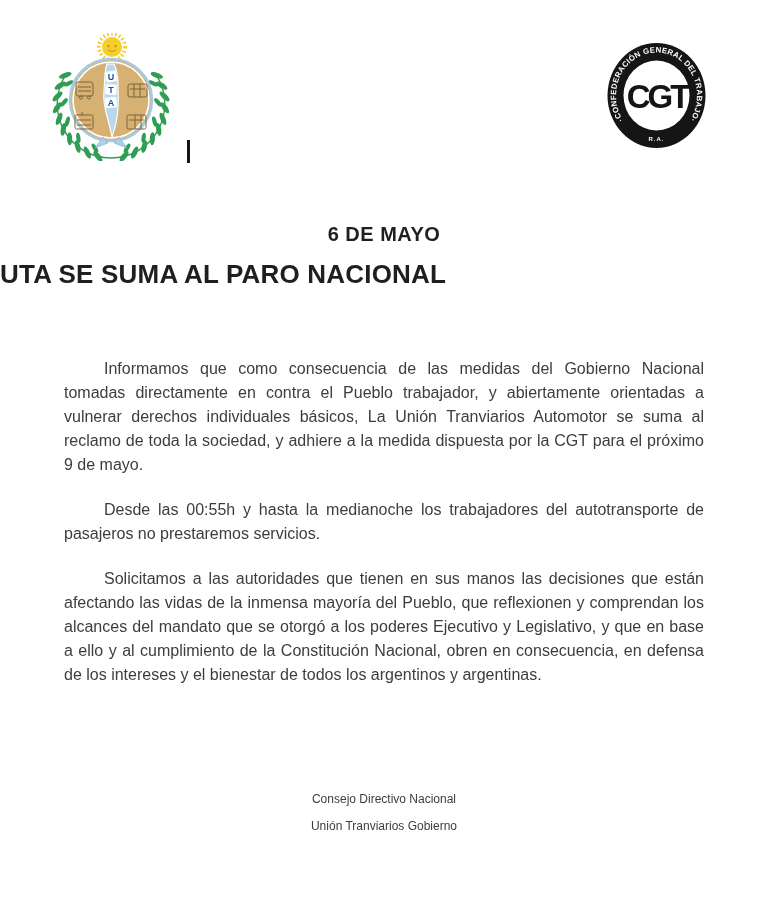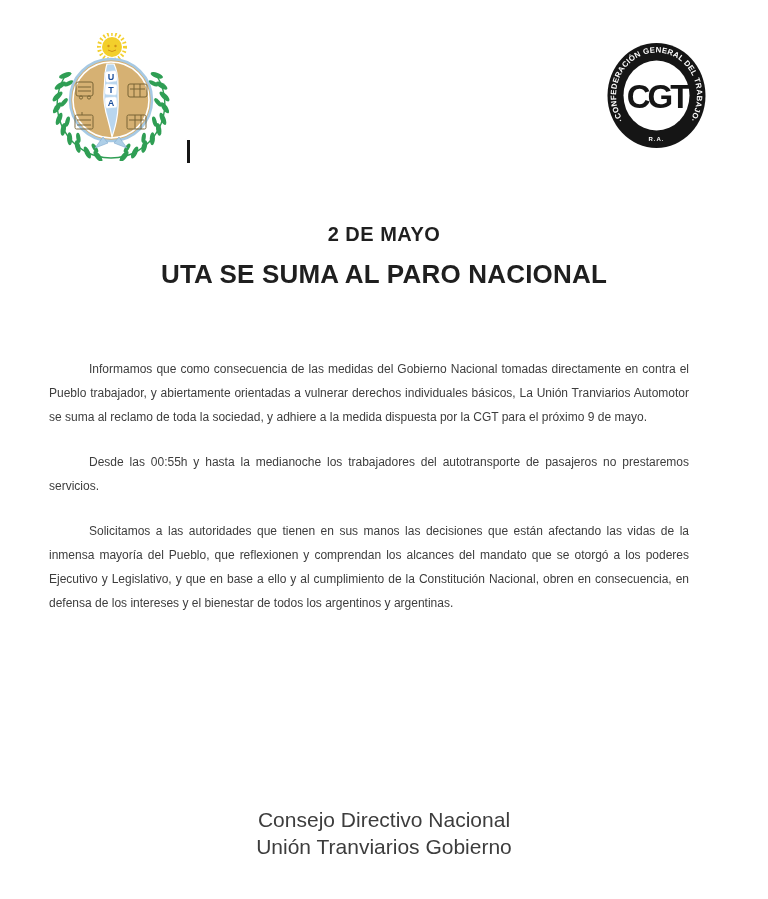--- a/index.html
+++ b/index.html
@@ -17,32 +17,32 @@
     width:3px;height:23px;background:#161616;
   }
   .cgt-logo{position:absolute;left:606px;top:42px;}
   .date-heading{
     position:absolute;top:223px;left:0;width:768px;
     text-align:center;font-size:20px;font-weight:700;color:#1f1f1f;
     letter-spacing:0.5px;
   }
   .main-title{
     position:absolute;top:259px;left:0;width:768px;
-    text-align:center;font-size:26px;font-weight:700;color:#1f1f1f;
+    text-align:left;font-size:26px;font-weight:700;color:#1f1f1f;
     letter-spacing:0.2px;
   }
   .body-text{
-    position:absolute;top:357px;left:49px;width:640px;
-    font-size:12px;line-height:24px;color:#3d3d3d;
+    position:absolute;top:357px;left:64px;width:640px;
+    font-size:16px;line-height:24px;color:#3d3d3d;
     text-align:justify;
   }
   .body-text p{margin:0 0 21px 0;text-indent:40px;}
   .doc-footer{
     position:absolute;top:786px;left:0;width:768px;
-    text-align:center;font-size:21px;line-height:27px;color:#3d3d3d;margin-top:20px;
+    text-align:center;font-size:12px;line-height:27px;color:#3d3d3d;
   }
   svg text{font-family:"Liberation Sans", sans-serif;}
 </style>
 </head>
 <body>
 
 <div class="page">
 
   <svg class="uta-logo" width="120" height="128" viewBox="0 0 120 128" aria-hidden="true">
     <defs>
@@ -146,21 +146,21 @@
     </defs>
     <ellipse cx="50.5" cy="53.5" rx="49" ry="52.5" fill="#151515"></ellipse>
     <ellipse cx="50.5" cy="53.5" rx="33" ry="35" fill="#ffffff"></ellipse>
     <text font-size="7.8" font-weight="700" fill="#ffffff" letter-spacing="0.3">
       <textPath href="#cgtArc" startOffset="50%" text-anchor="middle">·CONFEDERACIÓN GENERAL DEL TRABAJO·</textPath>
     </text>
     <text x="51" y="65.5" text-anchor="middle" font-size="33" font-weight="900" letter-spacing="-3" fill="#151515">CGT</text>
     <text x="50.5" y="99" text-anchor="middle" font-size="6" font-weight="700" letter-spacing="1" fill="#ffffff">R.A.</text>
   </svg>
 
-  <div class="date-heading">2 DE MAYO</div>
+  <div class="date-heading">6 DE MAYO</div>
   <div class="main-title">UTA SE SUMA AL PARO NACIONAL</div>
 
   <div class="body-text">
     <p>Informamos que como consecuencia de las medidas del Gobierno Nacional tomadas directamente en contra el Pueblo trabajador, y abiertamente orientadas a vulnerar derechos individuales básicos, La Unión Tranviarios Automotor se suma al reclamo de toda la sociedad, y adhiere a la medida dispuesta por la CGT para el próximo 9 de mayo.</p>
     <p>Desde las 00:55h y hasta la medianoche los trabajadores del autotransporte de pasajeros no prestaremos servicios.</p>
     <p>Solicitamos a las autoridades que tienen en sus manos las decisiones que están afectando las vidas de la inmensa mayoría del Pueblo, que reflexionen y comprendan los alcances del mandato que se otorgó a los poderes Ejecutivo y Legislativo, y que en base a ello y al cumplimiento de la Constitución Nacional, obren en consecuencia, en defensa de los intereses y el bienestar de todos los argentinos y argentinas.</p>
   </div>
 
   <div class="doc-footer">
     <div>Consejo Directivo Nacional</div>

